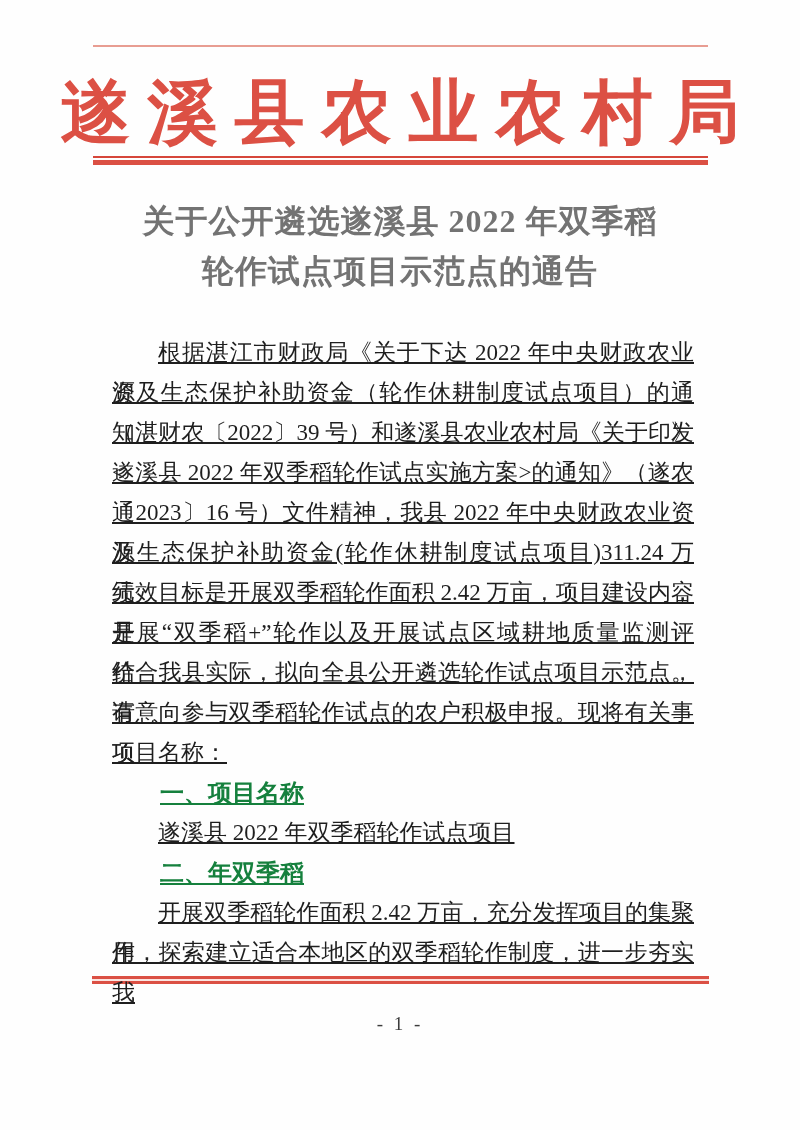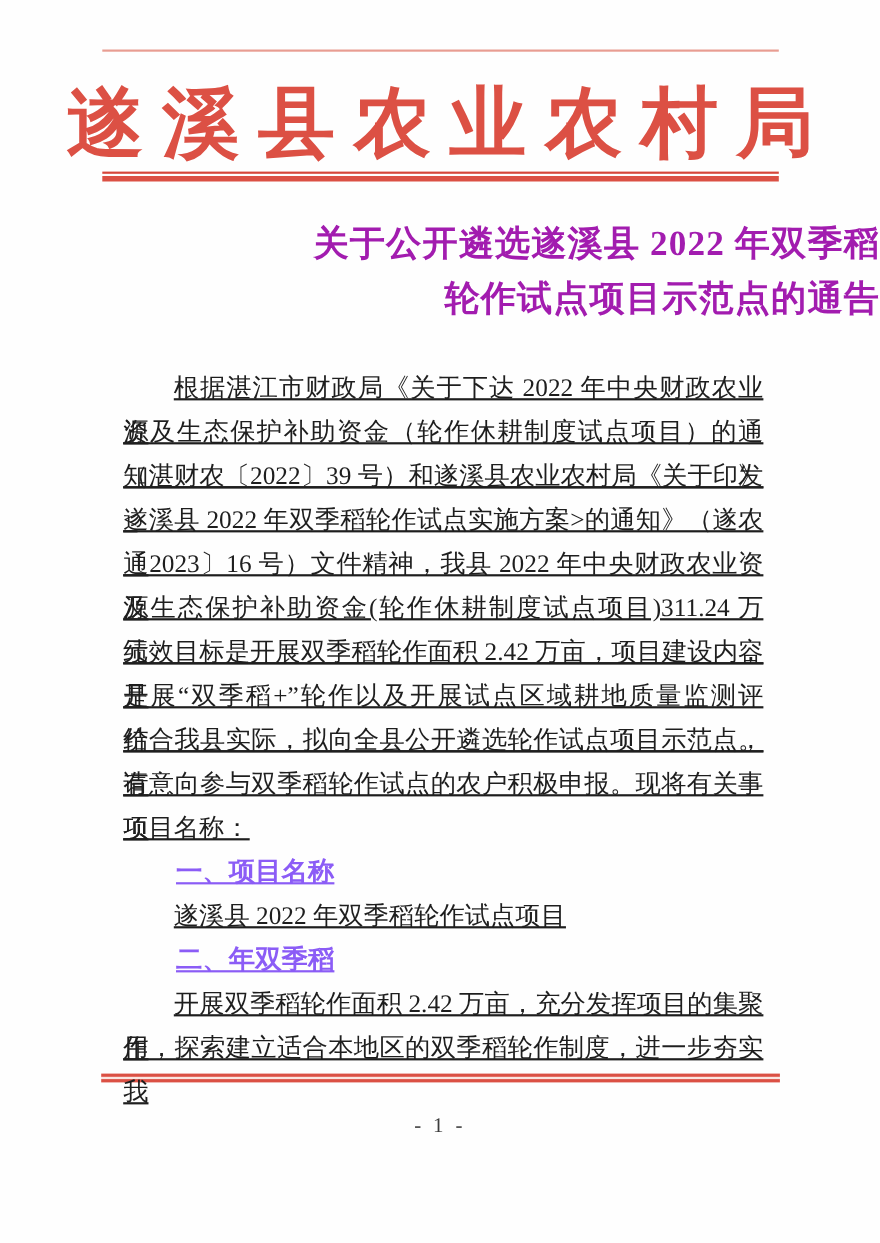--- a/index.html
+++ b/index.html
@@ -27,23 +27,23 @@
     text-indent:17px;
     white-space:nowrap;
   }
   .rule-double{width:615px;margin:13px auto 0 auto;}
   .rule-double .a{height:2px;background:#d6463a;}
   .rule-double .gap{height:2px;background:transparent;}
   .rule-double .b{height:5px;background:#db5044;}
   
   .title{
     margin-top:31px;
-    text-align:right;
+    text-align:center;
     font-weight:700;
-    color:#a21caf;
+    color:#737373;
     font-size:32px;
     line-height:50px;
     letter-spacing:1px;
   }
   
   .doc-body{
     margin:37px 106px 0 112px;
     color:#1e1e1e;
     font-size:23px;
   }
@@ -53,21 +53,21 @@
     text-align:justify;
     white-space:nowrap;
     text-decoration:underline;
   }
   .fill{text-align-last:justify;text-justify:inter-character;white-space:normal;}
   .indent{text-indent:2em;}
   .heading{
     font-family:"Liberation Sans","DejaVu Sans",sans-serif;
     font-weight:700;
     font-size:24px;
-    color:#8b5cf6;
+    color:#15803d;
   }
   
   .rule-bottom{width:617px;margin:3px auto 0 auto;}
   .rule-bottom .a{height:3px;background:#db5044;}
   .rule-bottom .gap{height:2px;background:#fbe5e1;}
   .rule-bottom .b{height:3px;background:#db5044;}
   .page-number{
     margin-top:29px;
     text-align:center;
     font-size:19px;

